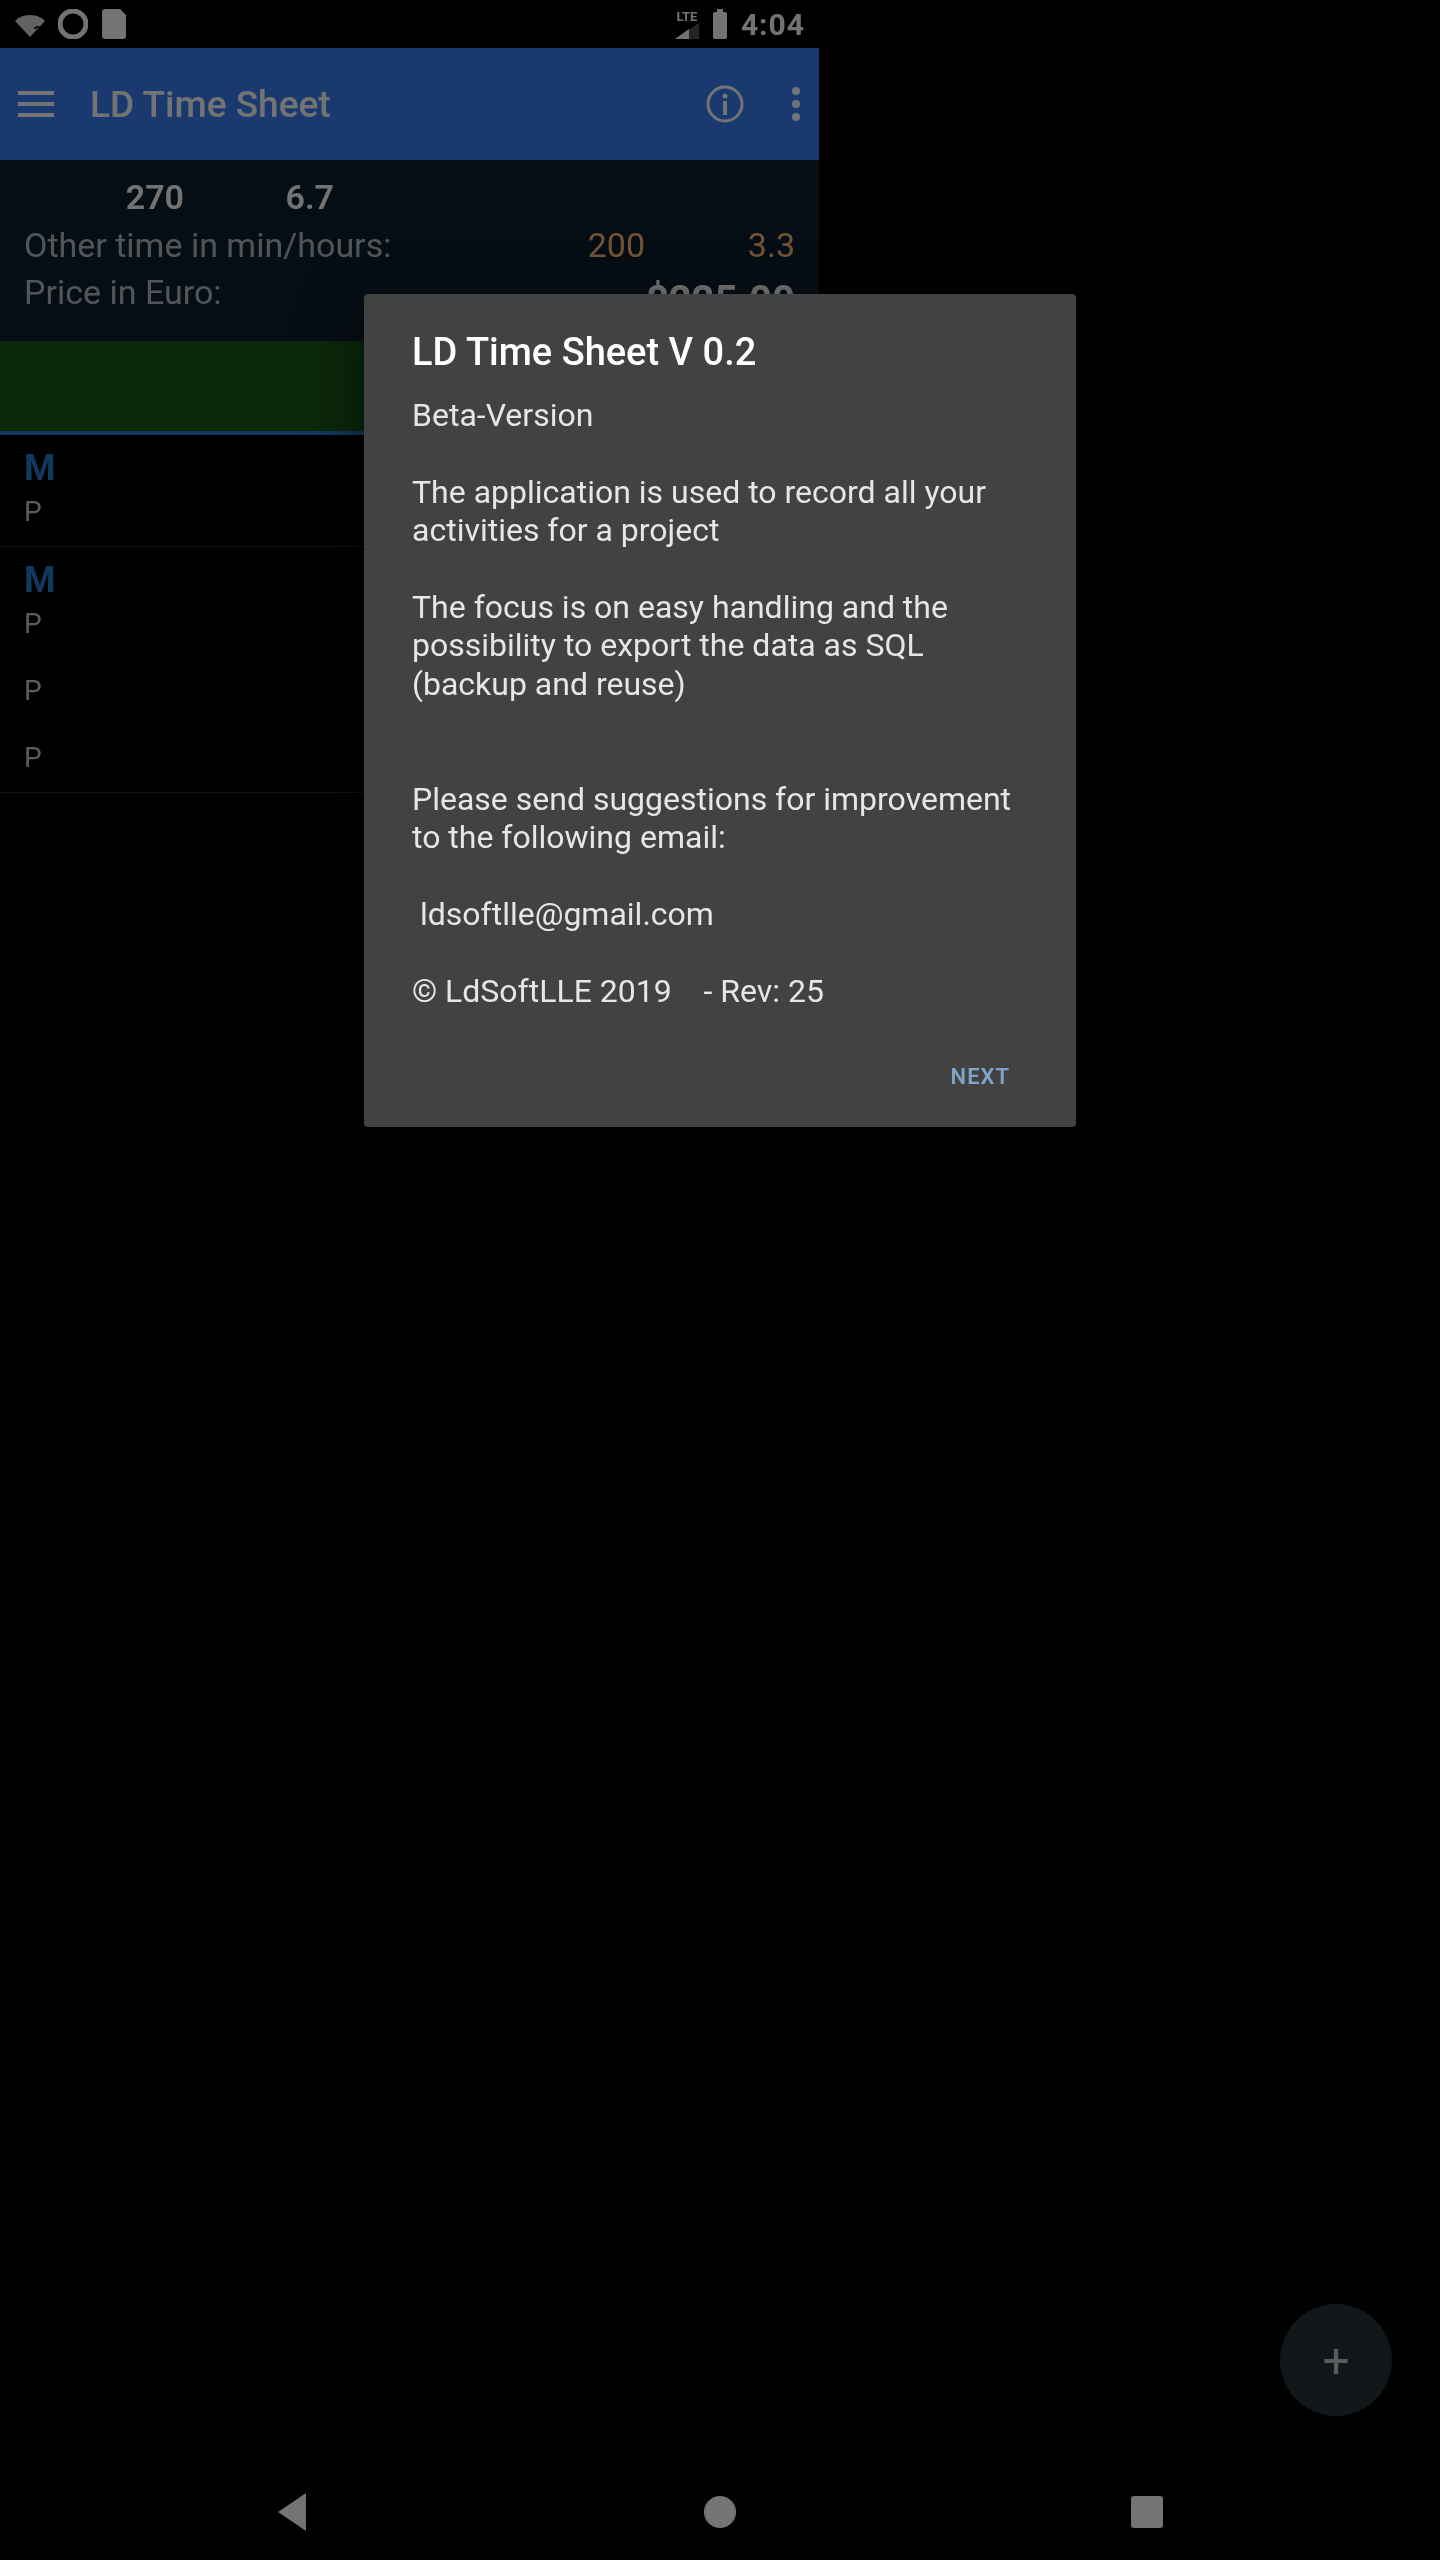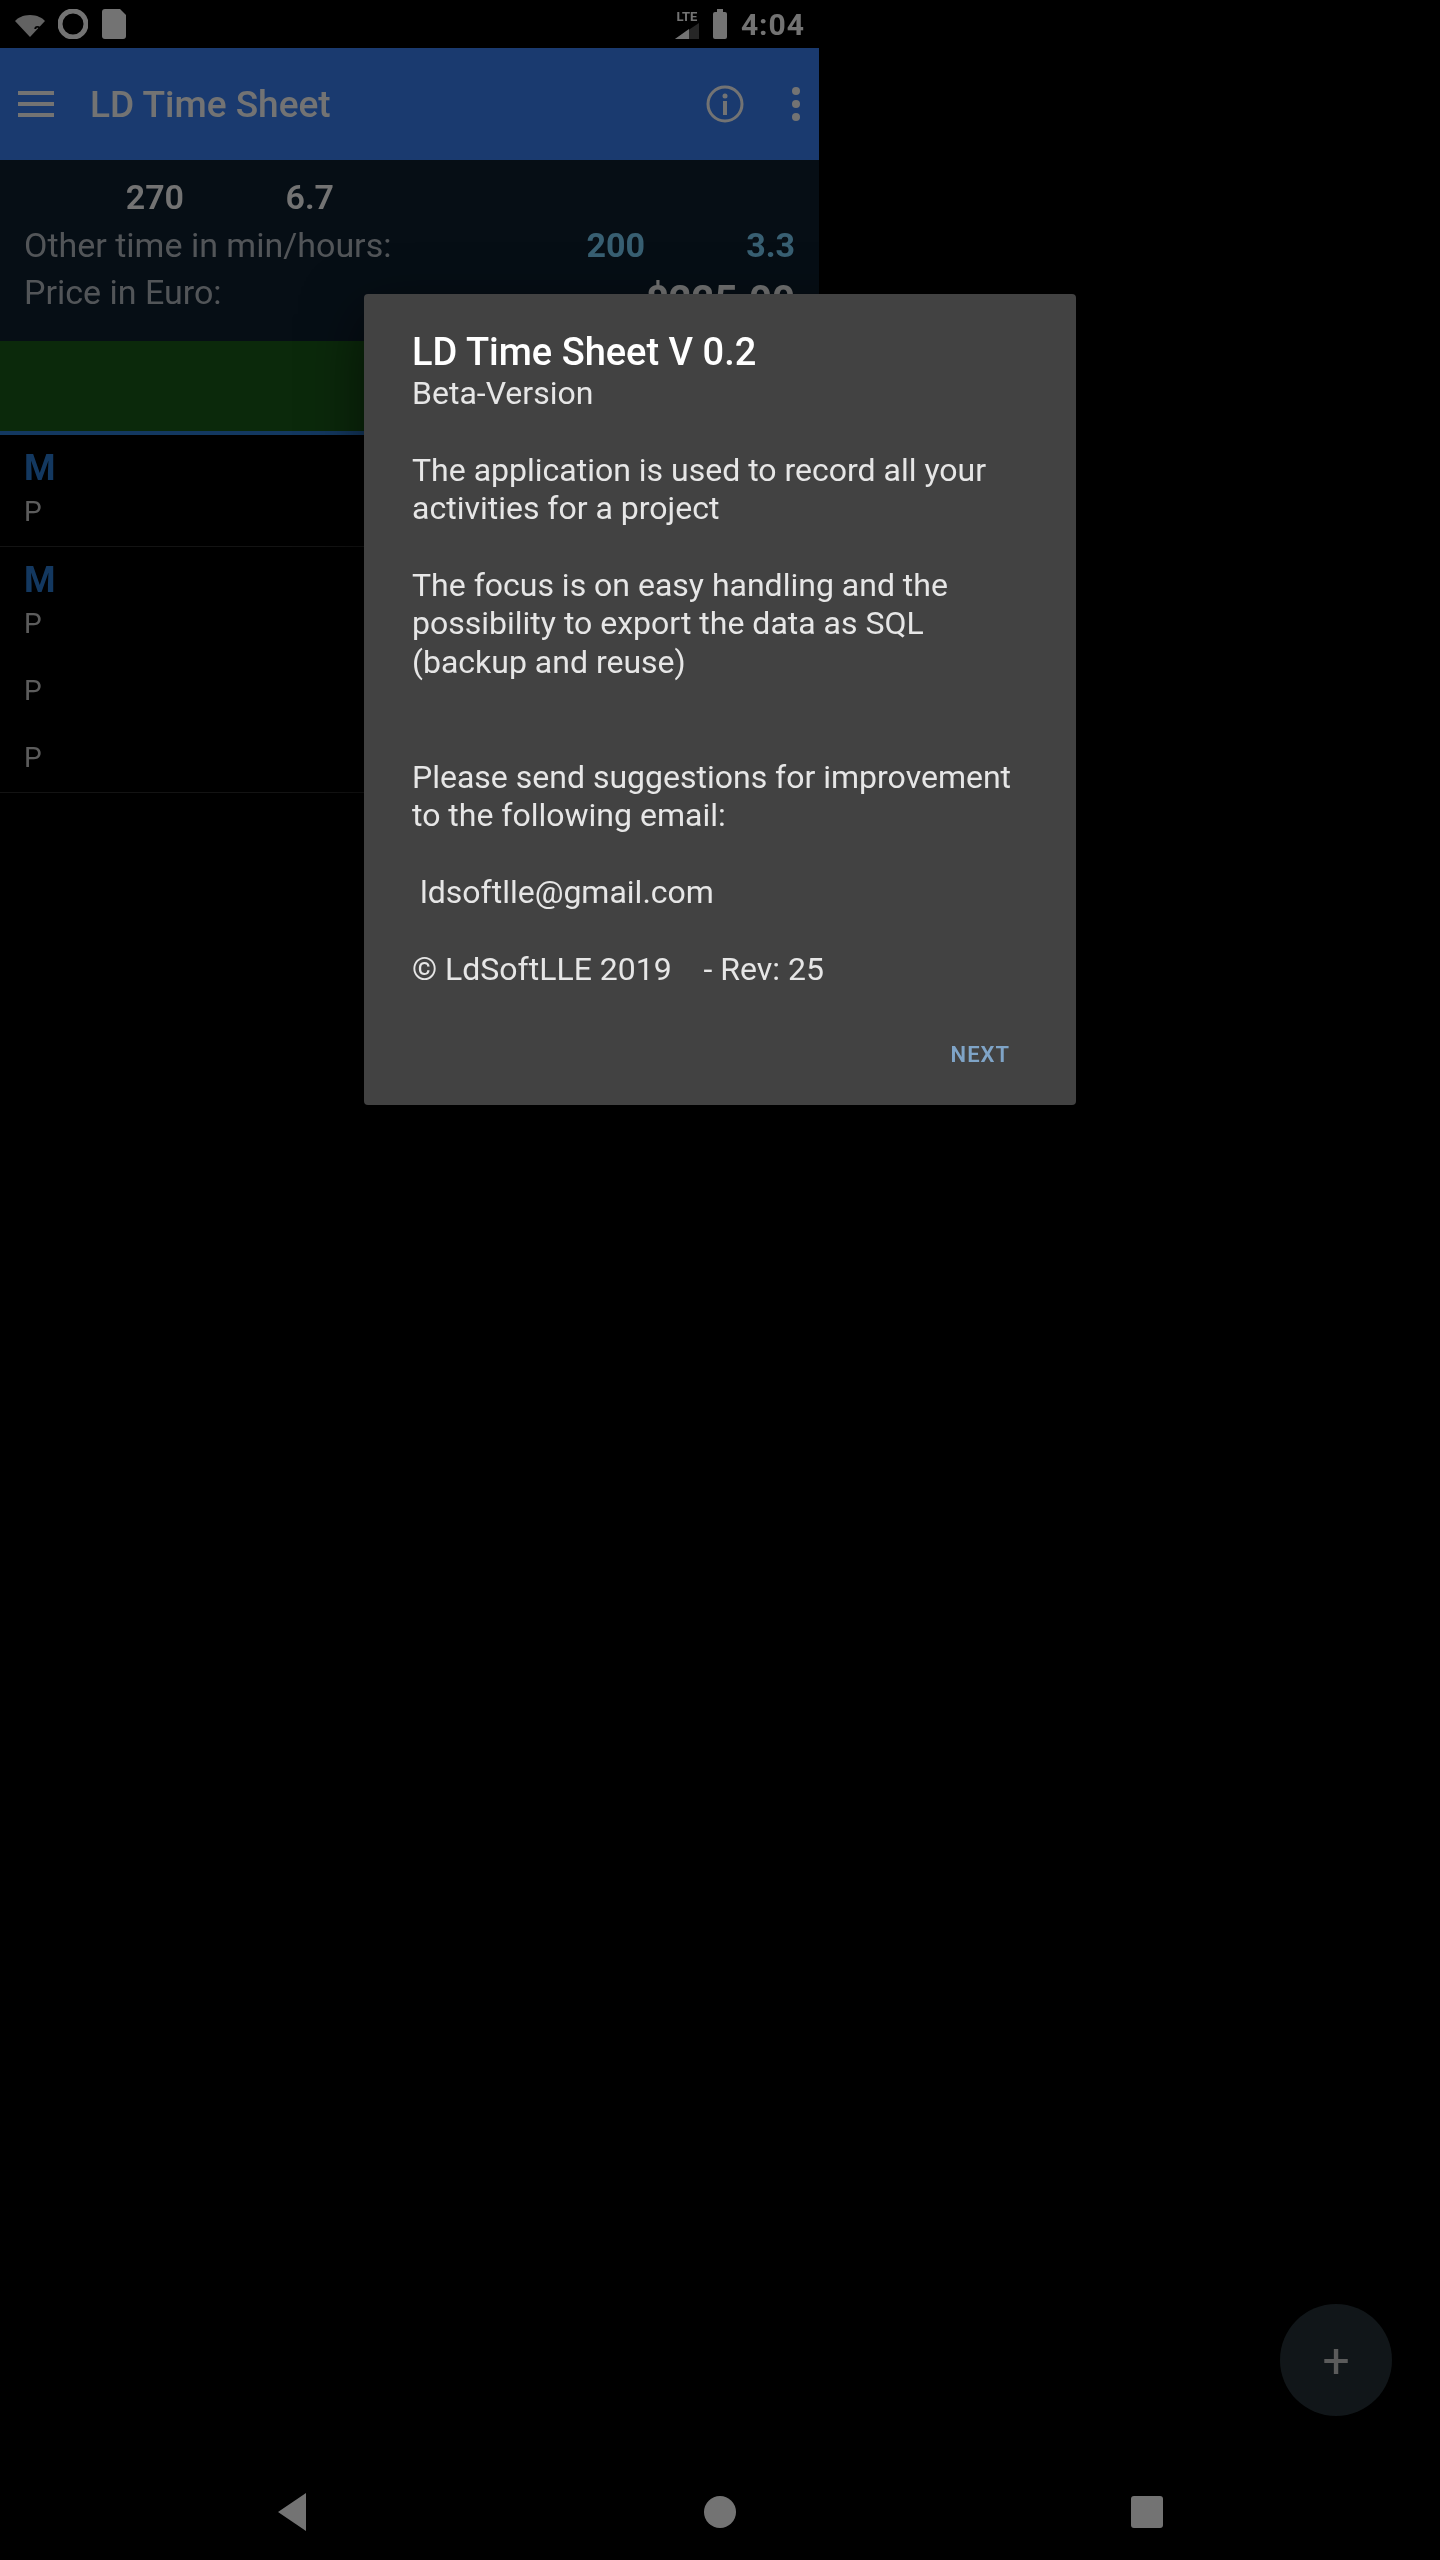--- a/index.html
+++ b/index.html
@@ -14,38 +14,38 @@
 
     .app-bar { height:112px; display:flex; align-items:center; padding:0 18px; gap:36px; background:#3b82f6; }
     .app-title { color:#fff; font-size:37px; font-weight:500; flex:1; }
     .bar-icons { display:flex; align-items:center; gap:46px; }
 
     .summary { background:#0e1f30; padding:14px 24px 12px; color:#b6bdc4; font-size:34px; line-height:1.4; }
     .sum-row { display:flex; }
     .sum-label { flex:1; }
     .sum-a { width:160px; text-align:right; font-weight:600; color:#fff; }
     .sum-b { width:150px; text-align:right; font-weight:600; color:#fff; }
-    .sum-row:nth-child(2) .sum-a,.sum-row:nth-child(2) .sum-b { color:#7dd3fc; font-weight:700; }
+    .sum-row:nth-child(2) .sum-a,.sum-row:nth-child(2) .sum-b { color:#fdba74; font-weight:400; }
     .sum-price { text-align:right; font-weight:700; font-size:40px; color:#fff; margin-top:4px; }
     .price-row { display:flex; }
 
     .tab-strip { height:94px; background:#1a5c1a; border-bottom:4px solid #2b7dd6; }
 
     .list { background:#000; }
     .list-item { border-bottom:1px solid #2a2a2a; padding:12px 24px 18px; }
     .li-top { display:flex; align-items:baseline; }
     .li-m { color:#2b7dd6; font-size:36px; font-weight:700; }
     .li-amt { margin-left:auto; color:#33b24a; font-size:36px; font-weight:700; }
     .li-sub { display:flex; color:#ccc; font-size:28px; margin-top:6px; }
     .li-sub span:first-child { flex:1; }
     .li-sub .zero { width:50px; text-align:right; }
 
     .scrim { position:absolute; inset:0; background:rgba(0,0,0,.55); display:flex; align-items:flex-start; justify-content:center; }
     .dialog { margin-top:294px; width:712px; background:#424242; border-radius:4px; padding:36px 48px 26px; color:#e6e6e6; box-shadow:0 20px 60px rgba(0,0,0,.6); }
-    .dlg-title { font-size:38px; font-weight:500; color:#fff; }
+    .dlg-title { font-size:38px; font-weight:500; color:#fff; margin-bottom:22px; }
     .dlg-body { font-size:32px; line-height:1.2; white-space:pre-wrap; }
     .dlg-actions { display:flex; justify-content:flex-end; margin-top:42px; }
     .dlg-btn { color:#7fa4c7; font-size:22px; font-weight:600; letter-spacing:1px; padding:12px 18px; border:none; background:none; cursor:pointer; }
 
     .fab { position:absolute; right:48px; bottom:144px; width:112px; height:112px; border-radius:56px; background:#263238; display:flex; align-items:center; justify-content:center; color:#c9c9c9; font-size:48px; box-shadow:0 6px 18px rgba(0,0,0,.5); }
 
     .navbar { position:absolute; bottom:0; left:0; right:0; height:96px; background:#000; display:flex; align-items:center; justify-content:space-around; padding:0 80px; }
     .nav-btn { width:60px; height:60px; display:flex; align-items:center; justify-content:center; }
 
     svg { display:block; }

